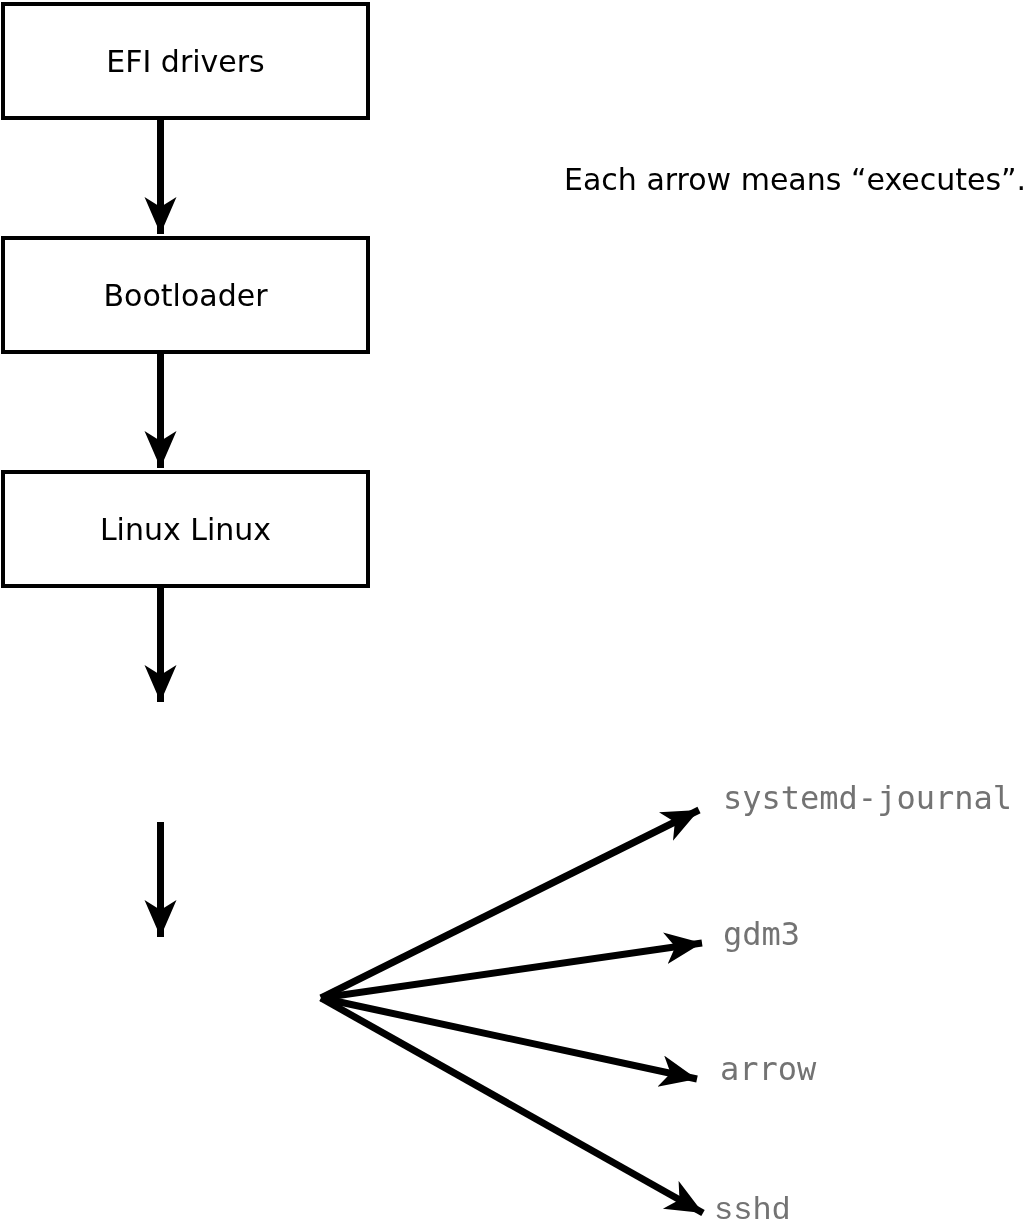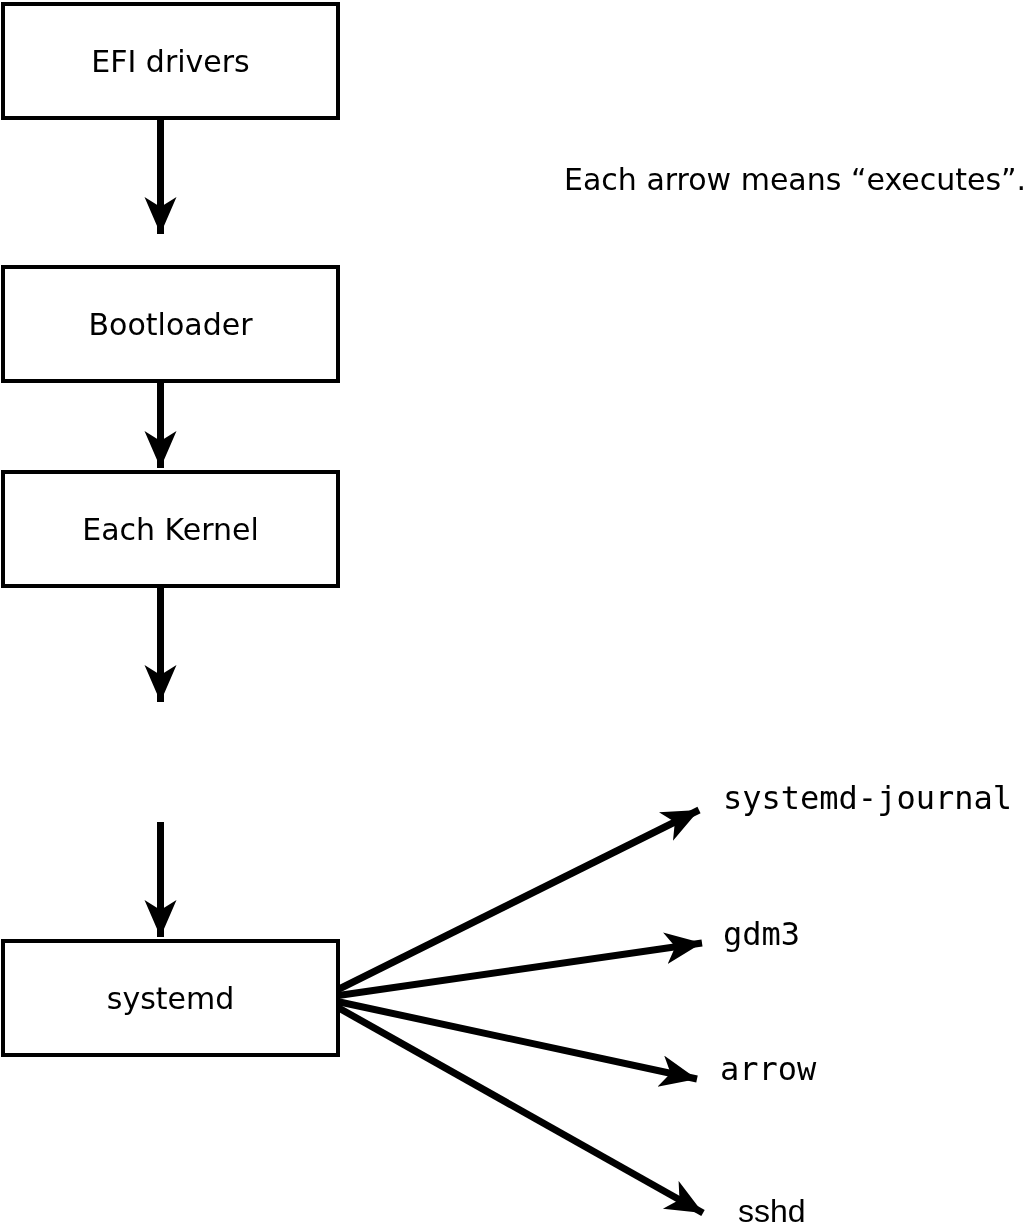--- a/index.html
+++ b/index.html
@@ -17,65 +17,65 @@
   }
   .arrows-layer {
     position: absolute;
     left: 0;
     top: 0;
     z-index: 1;
   }
   .flow-box {
     position: absolute;
     left: 1px;
-    width: 339px;
+    width: 369px;
     height: 118px;
     box-sizing: border-box;
     border: 4px solid #000000;
     background: #ffffff;
     display: flex;
     align-items: center;
     justify-content: center;
     z-index: 2;
   }
   .flow-box span {
     font-family: "DejaVu Sans", sans-serif;
     font-size: 30px;
     color: #000000;
     white-space: nowrap;
   }
   .box-efi        { top: 2px; }
-  .box-bootloader { top: 236px; margin-top: 29px; }
+  .box-bootloader { top: 236px; }
   .box-kernel     { top: 470px; }
   .box-initramfs  { top: 704px; }
   .box-systemd    { top: 939px; }
   .note-text {
     position: absolute;
     left: 564px;
     top: 162px;
     font-family: "DejaVu Sans", sans-serif;
     font-size: 30px;
     line-height: 36px;
     color: #000000;
     white-space: nowrap;
     z-index: 3;
   }
   .svc-label {
     position: absolute;
     font-family: "DejaVu Sans Mono", monospace;
     font-size: 32px;
     line-height: 32px;
-    color: #000000;
+    color: #737373;
     white-space: nowrap;
     z-index: 3;
   }
   .svc-journal { left: 723px; top: 782px; }
   .svc-gdm3    { left: 723px; top: 918px; text-align: right; }
   .svc-getty   { left: 720px; top: 1053px; }
-  .svc-sshd    { left: 738px; top: 1195px; font-family: Liberation Sans, sans-serif; }
+  .svc-sshd    { left: 714px; top: 1195px; font-family: Liberation Mono, monospace; }
 </style>
 </head>
 <body>
 
 <div class="diagram">
 
   <svg class="arrows-layer" width="1023" height="1230" viewBox="0 0 1023 1230">
     <defs>
       <marker id="ah" markerUnits="userSpaceOnUse" markerWidth="40" markerHeight="34" refX="37" refY="16" orient="auto">
         <path d="M0,0 L37,16 L0,32 L10,16 Z" fill="#000000"></path>
@@ -93,24 +93,21 @@
     <line x1="321" y1="998" x2="703" y2="1213" stroke="#000000" stroke-width="7" marker-end="url(#ah)"></line>
   </svg>
 
   <div class="flow-box box-efi">
     <span>EFI drivers</span>
   </div>
   <div class="flow-box box-bootloader">
     <span>Bootloader</span>
   </div>
   <div class="flow-box box-kernel">
-    <span>Each Kernel</span>
-  </div>
-  <div class="flow-box box-systemd">
-    <span>systemd</span>
+    <span>Linux Linux</span>
   </div>
 
   <div class="note-text">Each arrow means “executes”.</div>
 
   <div class="svc-label svc-journal">systemd-journal</div>
   <div class="svc-label svc-gdm3">gdm3</div>
   <div class="svc-label svc-getty">arrow</div>
   <div class="svc-label svc-sshd">sshd</div>
 
 </div>

